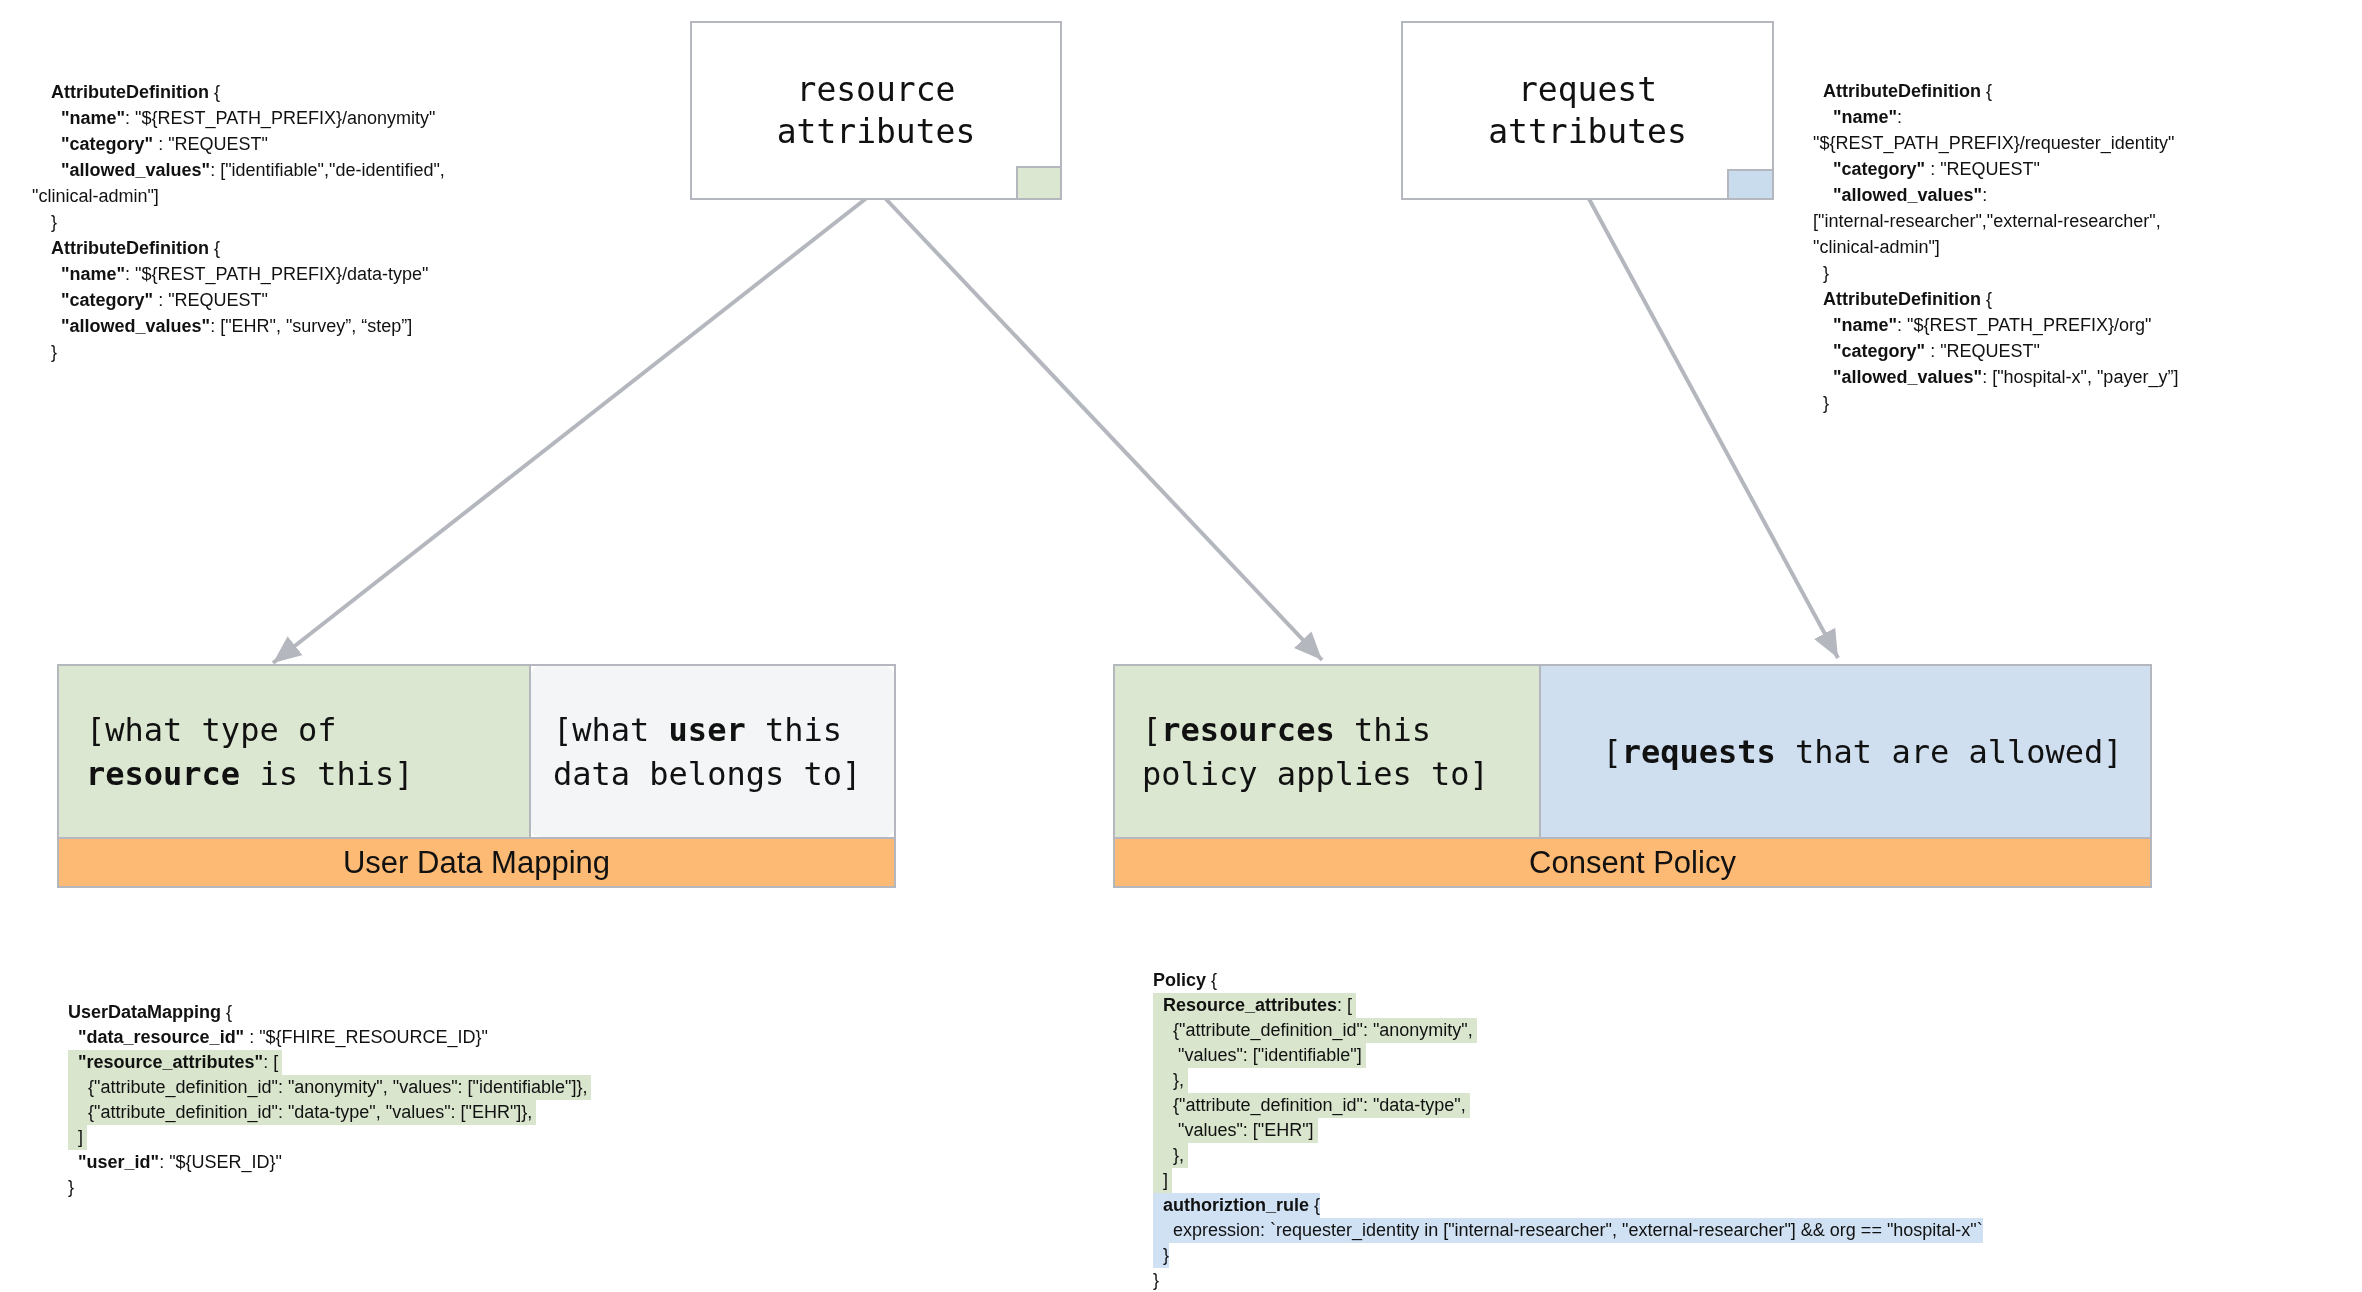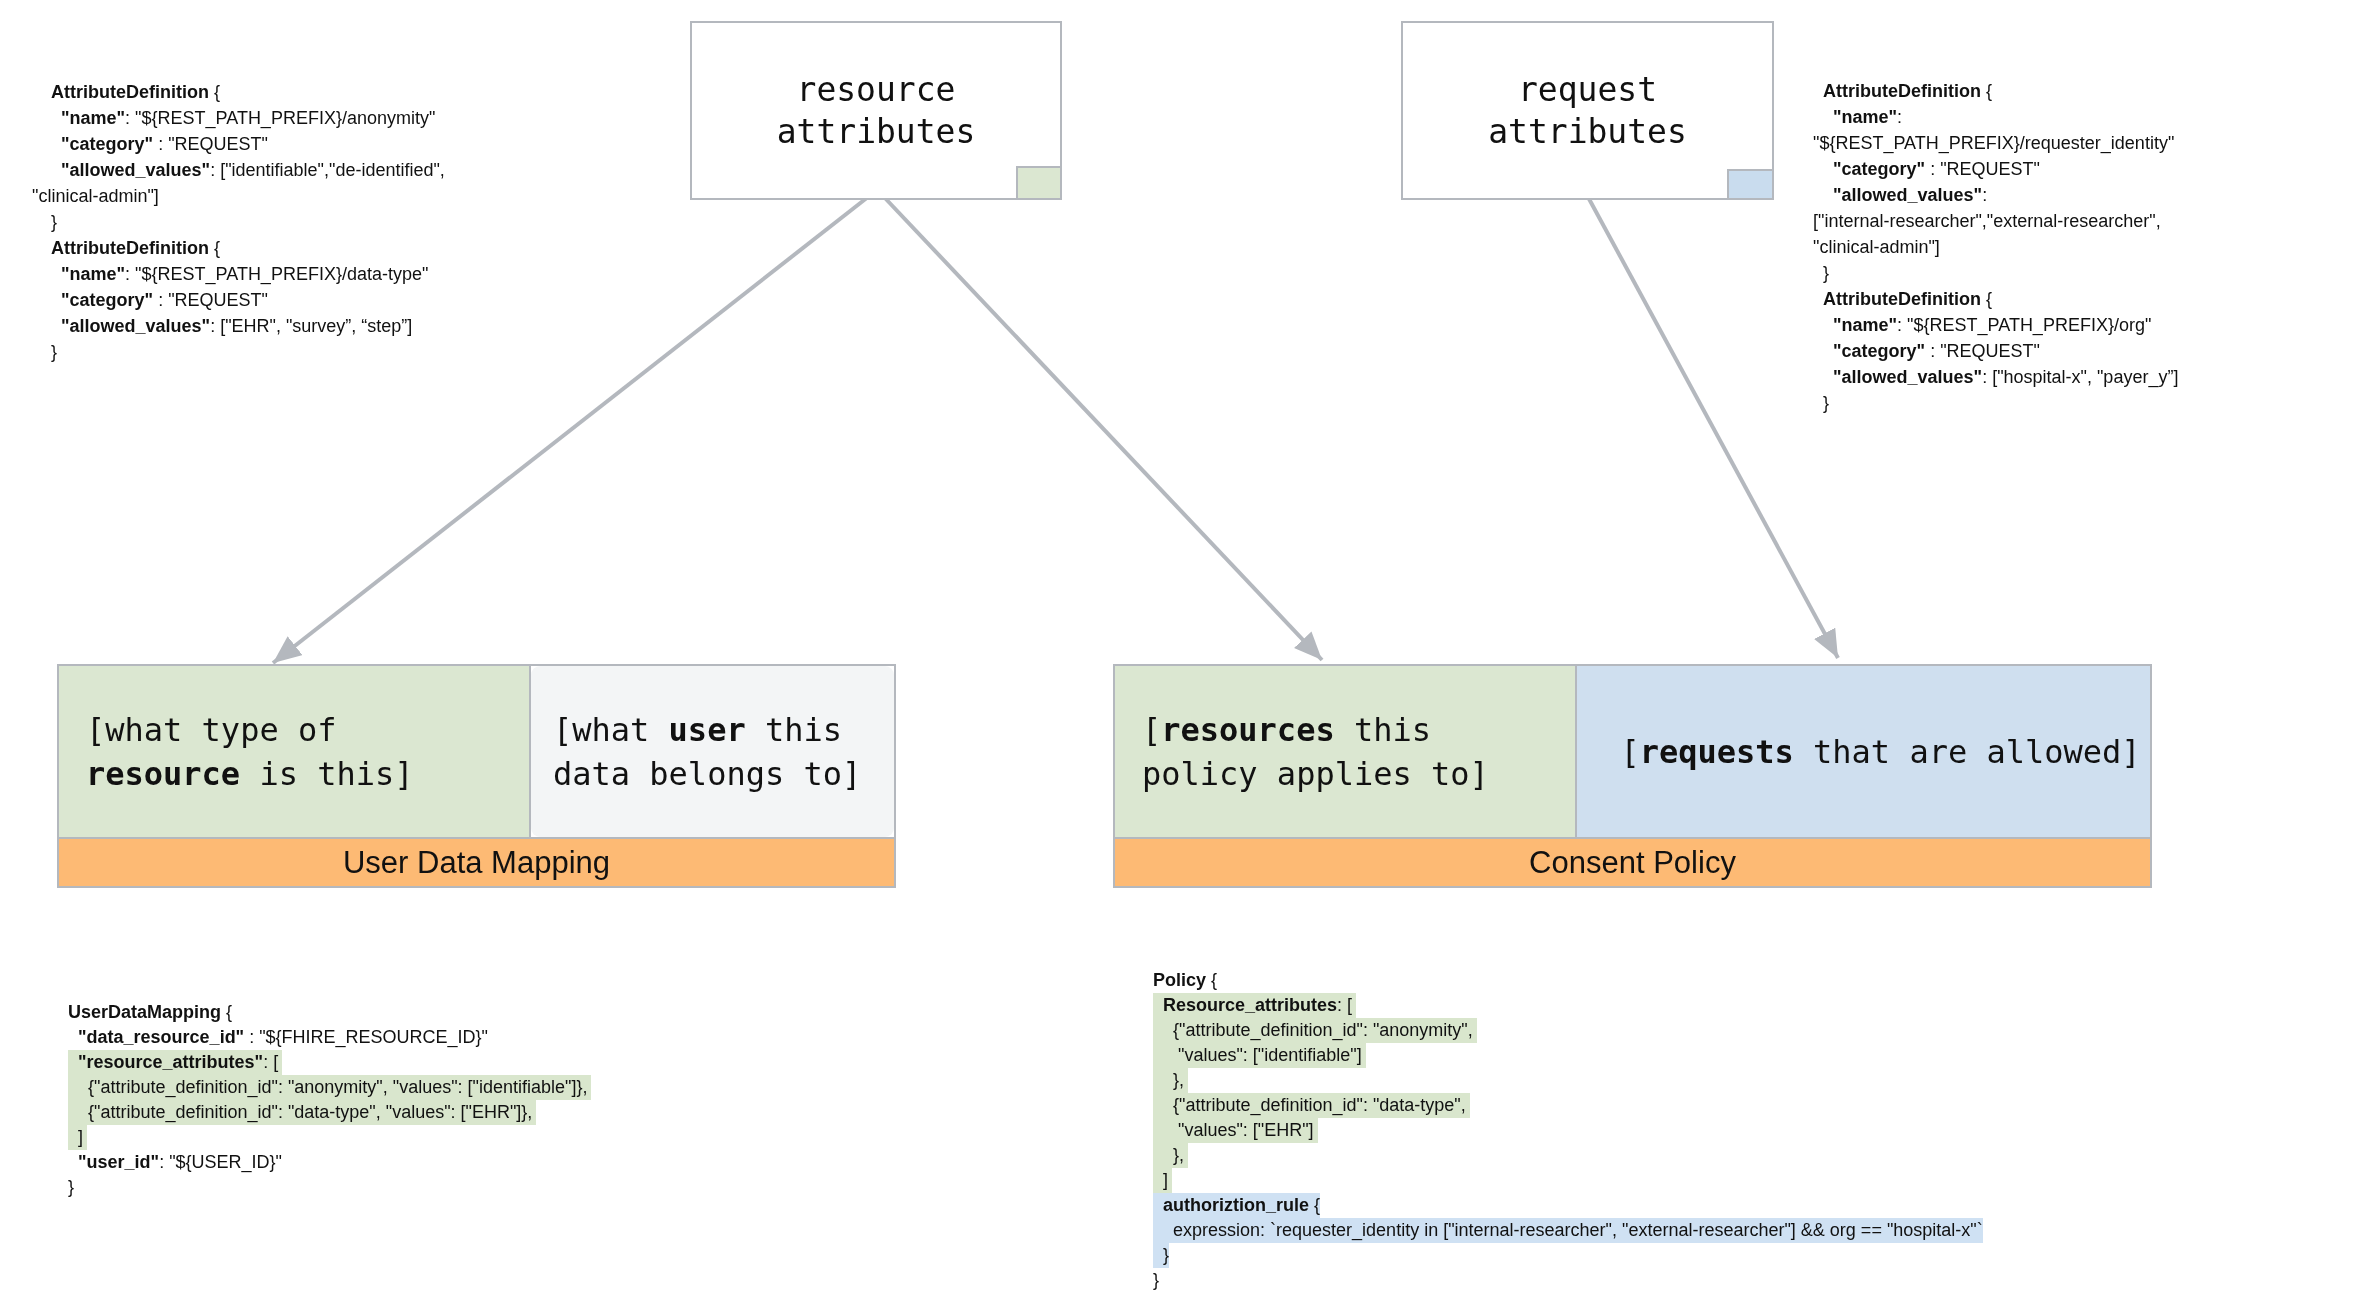--- a/index.html
+++ b/index.html
@@ -71,21 +71,21 @@
     white-space:pre-wrap;
     box-sizing:border-box;
     padding-left:34px;
   }
   .cell b{font-weight:bold;}
   .cell-green{background:#dbe7d1;border-right:2px solid #b4b8be;padding-left:27px;}
   .cell-gray{background:#f3f5f6;padding-left:22px;border-radius:9px;}
   .cell-blue{background:#cfdfef;justify-content:center;}
   .box-udm .cell-green{width:472px;flex:none;}
   .box-udm .cell-gray{flex:1;}
-  .box-consent .cell-green{width:462px;flex:none;}
+  .box-consent .cell-green{width:426px;flex:none;}
   .box-consent .cell-blue{flex:1;}
   .title-bar{
     height:47px;flex:none;
     background:#fdba74;
     display:flex;align-items:center;justify-content:center;
     font-family:"Liberation Sans",sans-serif;
     font-size:31px;color:#111;
   }
 </style>
 </head>

